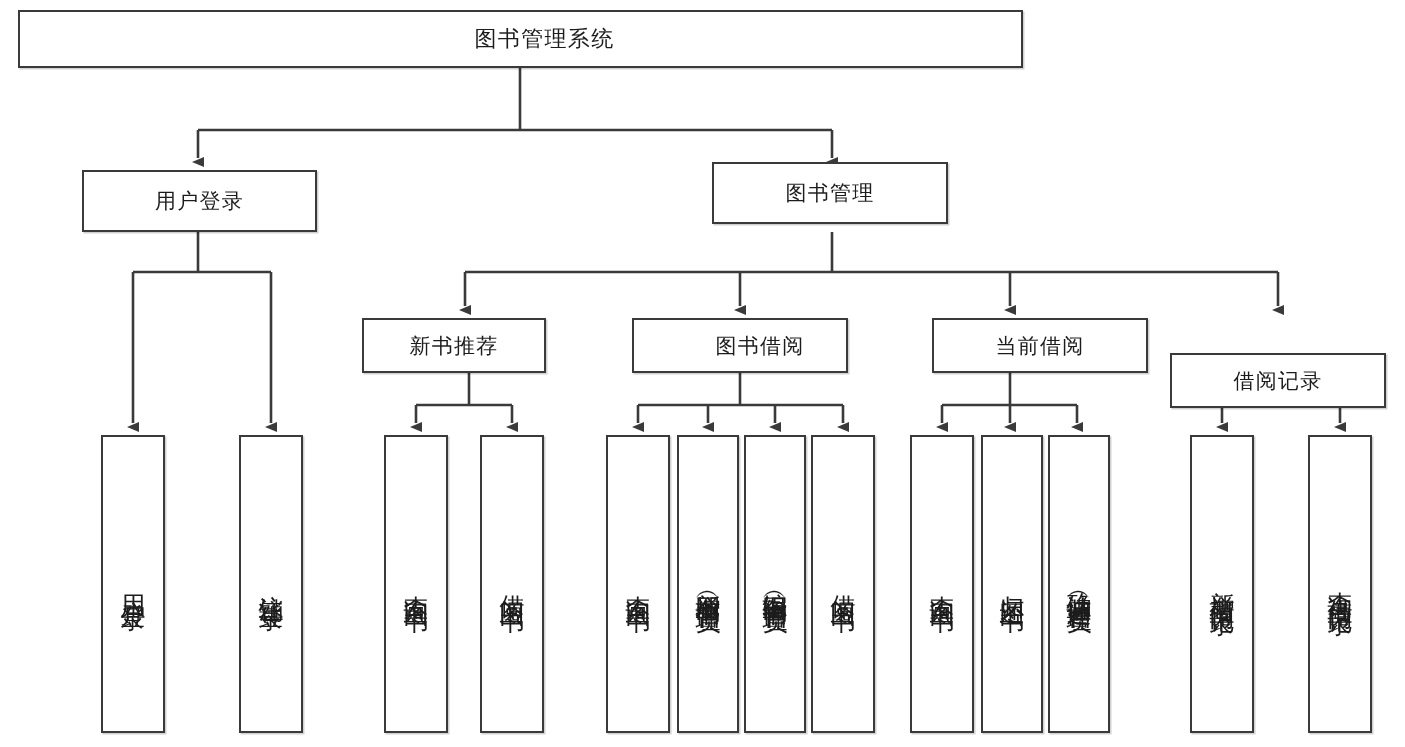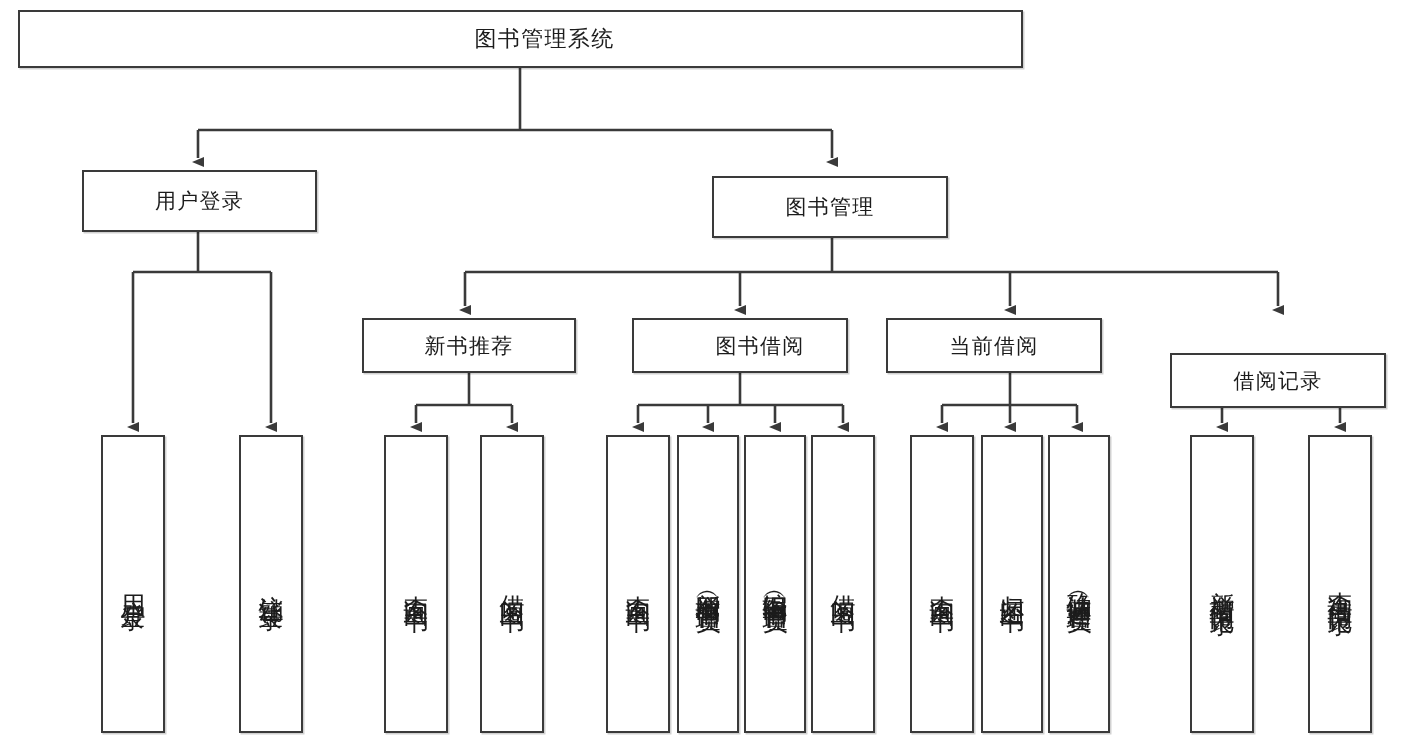--- a/index.html
+++ b/index.html
@@ -133,31 +133,31 @@
     </g>
   </svg>
 
   <div class="node root horiz" style="left:18px; top:10px; width:1005px; height:58px;padding-left:48px;">
     <span class="label">图书管理系统</span>
   </div>
 
   <div class="node horiz" style="left:82px; top:170px; width:235px; height:62px;">
     <span class="label">用户登录</span>
   </div>
-  <div class="node horiz" style="left:712px; top:176px; width:236px; height:62px;">
+  <div class="node horiz" style="left:712px; top:162px; width:236px; height:62px;">
     <span class="label">图书管理</span>
   </div>
 
-  <div class="node horiz" style="left:362px; top:318px; width:214px; height:55px;">
+  <div class="node horiz" style="left:362px; top:318px; width:184px; height:55px;">
     <span class="label">新书推荐</span>
   </div>
   <div class="node horiz" style="left:632px; top:318px; width:216px; height:55px;padding-left:40px;">
     <span class="label">图书借阅</span>
   </div>
-  <div class="node horiz" style="left:886px; top:318px; width:216px; height:55px;text-align:right;">
+  <div class="node horiz" style="left:932px; top:318px; width:216px; height:55px;text-align:right;">
     <span class="label">当前借阅</span>
   </div>
   <div class="node horiz" style="left:1170px; top:318px; width:216px; height:55px;margin-top:35px;">
     <span class="label">借阅记录</span>
   </div>
 
   <div class="node vert" style="left:101px; top:435px; width:64px; height:298px;">
     <span class="label">用户登录</span>
   </div>
   <div class="node vert" style="left:239px; top:435px; width:64px; height:298px;">

